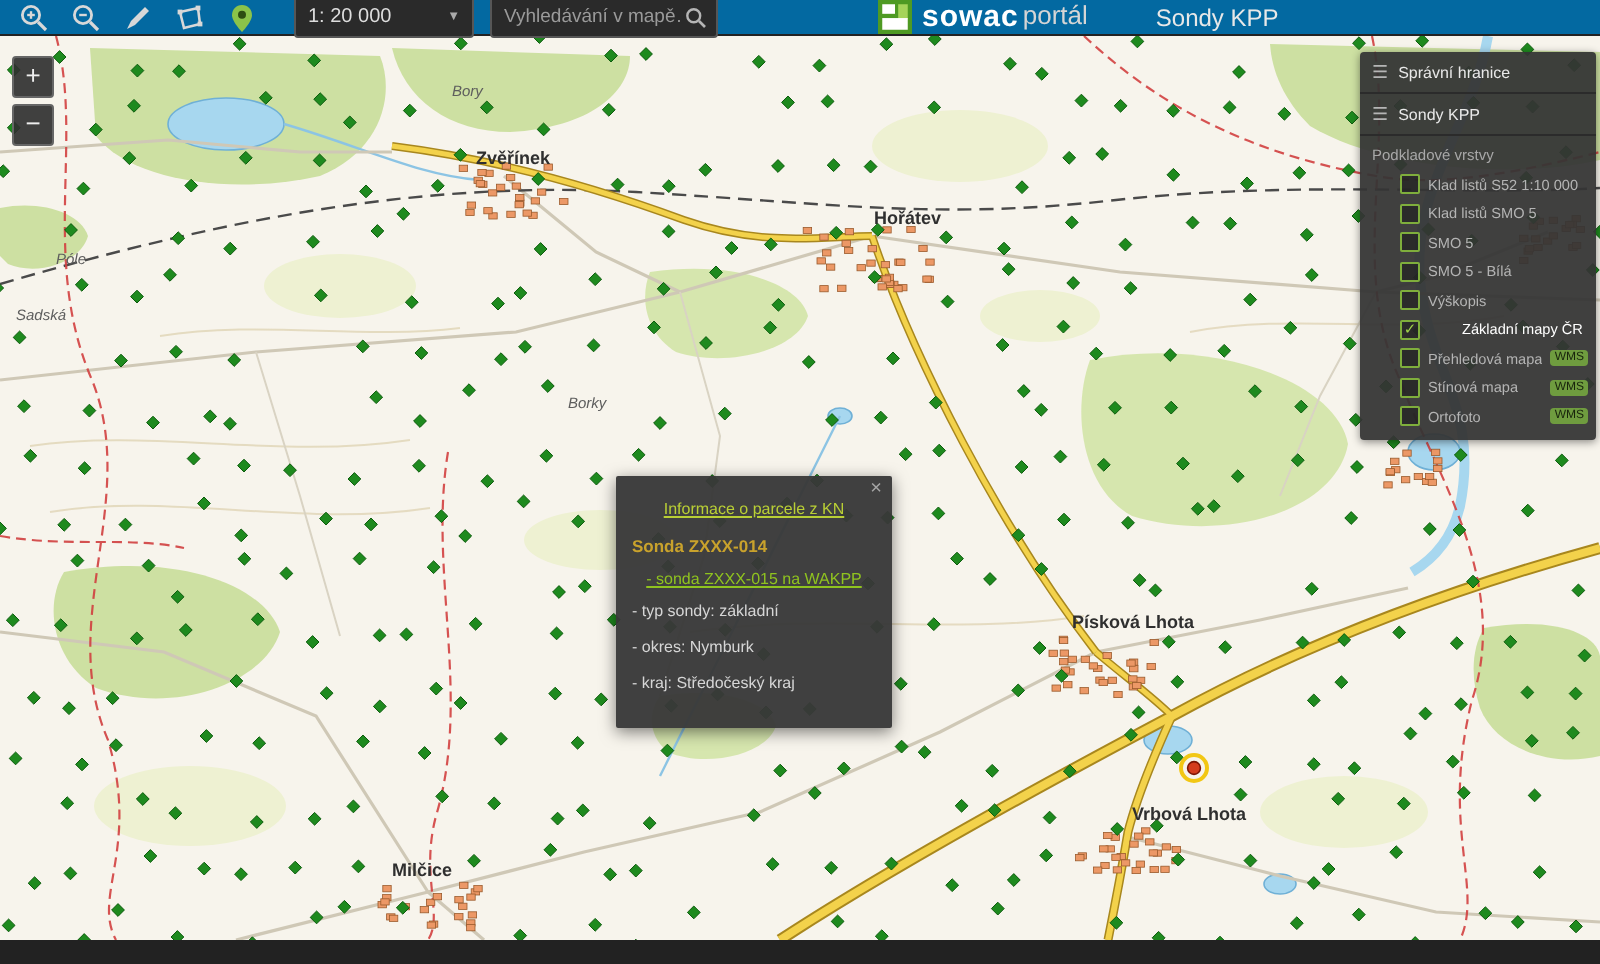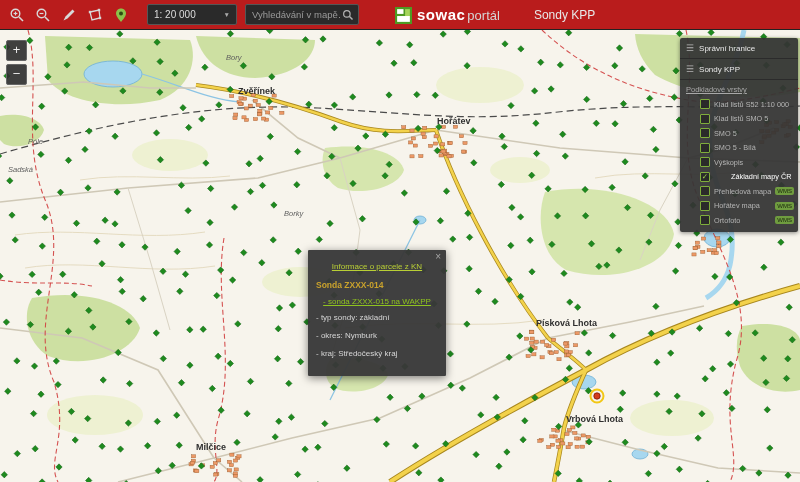--- a/index.html
+++ b/index.html
@@ -1,51 +1,51 @@
 <!DOCTYPE html>
 <html><head>
 <meta charset="utf-8">
 <style>
   html,body{margin:0;padding:0;width:800px;height:482px;overflow:hidden;
     font-family:"Liberation Sans",sans-serif;background:#222;}
   
-  .toolbar{height:30px;background:#b91c1c;border-bottom:1px solid #222;
+  .toolbar{height:18px;background:#0369a1;border-bottom:1px solid #222;
     display:flex;align-items:center;padding:0 5px;box-sizing:border-box;
     position:relative;z-index:30;}
   .tool-btn{width:24px;height:24px;display:flex;align-items:center;justify-content:center;
     border-radius:2px;margin-right:2px;cursor:pointer;}
   .scale-box{margin-left:12px;width:76px;height:19px;background:#2a2a2a;border:1px solid #565656;
     color:#ddd;font-size:10px;display:flex;align-items:center;justify-content:space-between;
     padding:0 6px;cursor:pointer;border-radius:2px;}
   .caret{font-size:6.5px;color:#aaa;}
   .search-box{margin-left:8px;width:104px;height:19px;background:#2a2a2a;border:1px solid #565656;
     display:flex;align-items:center;padding:0 4px;border-radius:2px;}
   .search-box input{flex:1;min-width:0;background:transparent;border:none;outline:none;
     color:#ddd;font-size:9.5px;font-family:inherit;}
   .search-box input::placeholder{color:#9a9a9a;}
-  .brand{display:flex;align-items:flex-end;margin-left:36px;}
+  .brand{display:flex;align-items:center;margin-left:80px;}
   .brand-text{color:#fff;font-weight:bold;font-size:15px;letter-spacing:.5px;margin-left:5px;line-height:18px;}
   .brand-sup{color:#d5d5d5;font-size:13px;margin-left:2px;position:relative;top:-1px;}
   .app-title{color:#e8e8e8;font-size:12px;margin-left:34px;}
   
   .map-wrap{position:relative;width:800px;height:452px;background:#f6f3ea;overflow:hidden;}
   #mapsvg{position:absolute;left:0;top:0;}
   .place{font:bold 9px "Liberation Sans",sans-serif;fill:#2f2f2f;}
   .place.minor{font:italic 7.5px "Liberation Sans",sans-serif;fill:#5d5d5d;}
   
   .zoom-ctrl{position:absolute;left:6px;top:10px;z-index:20;display:flex;flex-direction:column;gap:3px;}
   .zoom-btn{width:19px;height:19px;background:rgba(48,48,48,.92);border:1px solid #666;color:#eee;
     font-size:13px;line-height:17px;text-align:center;border-radius:2px;cursor:pointer;user-select:none;}
   
   .layers-panel{position:absolute;top:8px;right:2px;width:118px;background:rgba(52,52,52,.94);
     z-index:20;color:#ddd;border-radius:2px;box-shadow:0 1px 4px rgba(0,0,0,.45);padding-bottom:4px;}
   .overlay-row{display:flex;align-items:center;height:20px;padding:0 6px;
     border-bottom:1px solid #2b2b2b;font-size:8px;color:#e8e8e8;cursor:pointer;}
   .ov-icon{color:#b5b5b5;font-size:9px;margin-right:5px;}
-  .base-title{font-size:7.5px;color:#a8a8a8;padding:5px 6px 3px;text-decoration:underline;}
+  .base-title{font-size:7.5px;color:#a8a8a8;padding:5px 6px 3px;}
   .layer-row{display:flex;align-items:center;height:14.5px;padding:0 4px 0 20px;cursor:pointer;}
   .cb{width:8px;height:8px;border:1px solid #7fae3c;margin-right:4px;font-size:7.5px;line-height:8px;
     color:#9fd34a;text-align:center;flex:none;background:rgba(25,25,25,.55);border-radius:1px;}
   .layer-label{font-size:7.3px;color:#b4b4b4;white-space:nowrap;overflow:hidden;text-overflow:ellipsis;}
   .layer-label.on{color:#fff;margin-left:17px;}
   .wms{margin-left:auto;background:#6f9c3f;color:#18240c;font-size:6px;padding:0 2px;
     border-radius:2px;line-height:8px;flex:none;}
   
   .popup{position:absolute;left:308px;top:220px;width:122px;background:rgba(56,56,56,.96);
     z-index:25;padding:9px 8px 10px;box-shadow:0 2px 8px rgba(0,0,0,.5);font-size:8px;border-radius:1px;}
@@ -803,21 +803,21 @@
           <span class="cb">✓</span>
           <span class="layer-label on">Základní mapy ČR</span>
         </div>
         <div class="layer-row">
           <span class="cb"></span>
           <span class="layer-label">Přehledová mapa</span>
           <span class="wms">WMS</span>
         </div>
         <div class="layer-row">
           <span class="cb"></span>
-          <span class="layer-label">Hořátev mapa</span>
+          <span class="layer-label">Stínová mapa</span>
           <span class="wms">WMS</span>
         </div>
         <div class="layer-row">
           <span class="cb"></span>
           <span class="layer-label">Ortofoto</span>
           <span class="wms">WMS</span>
         </div>
       </div>
   </div>
 

